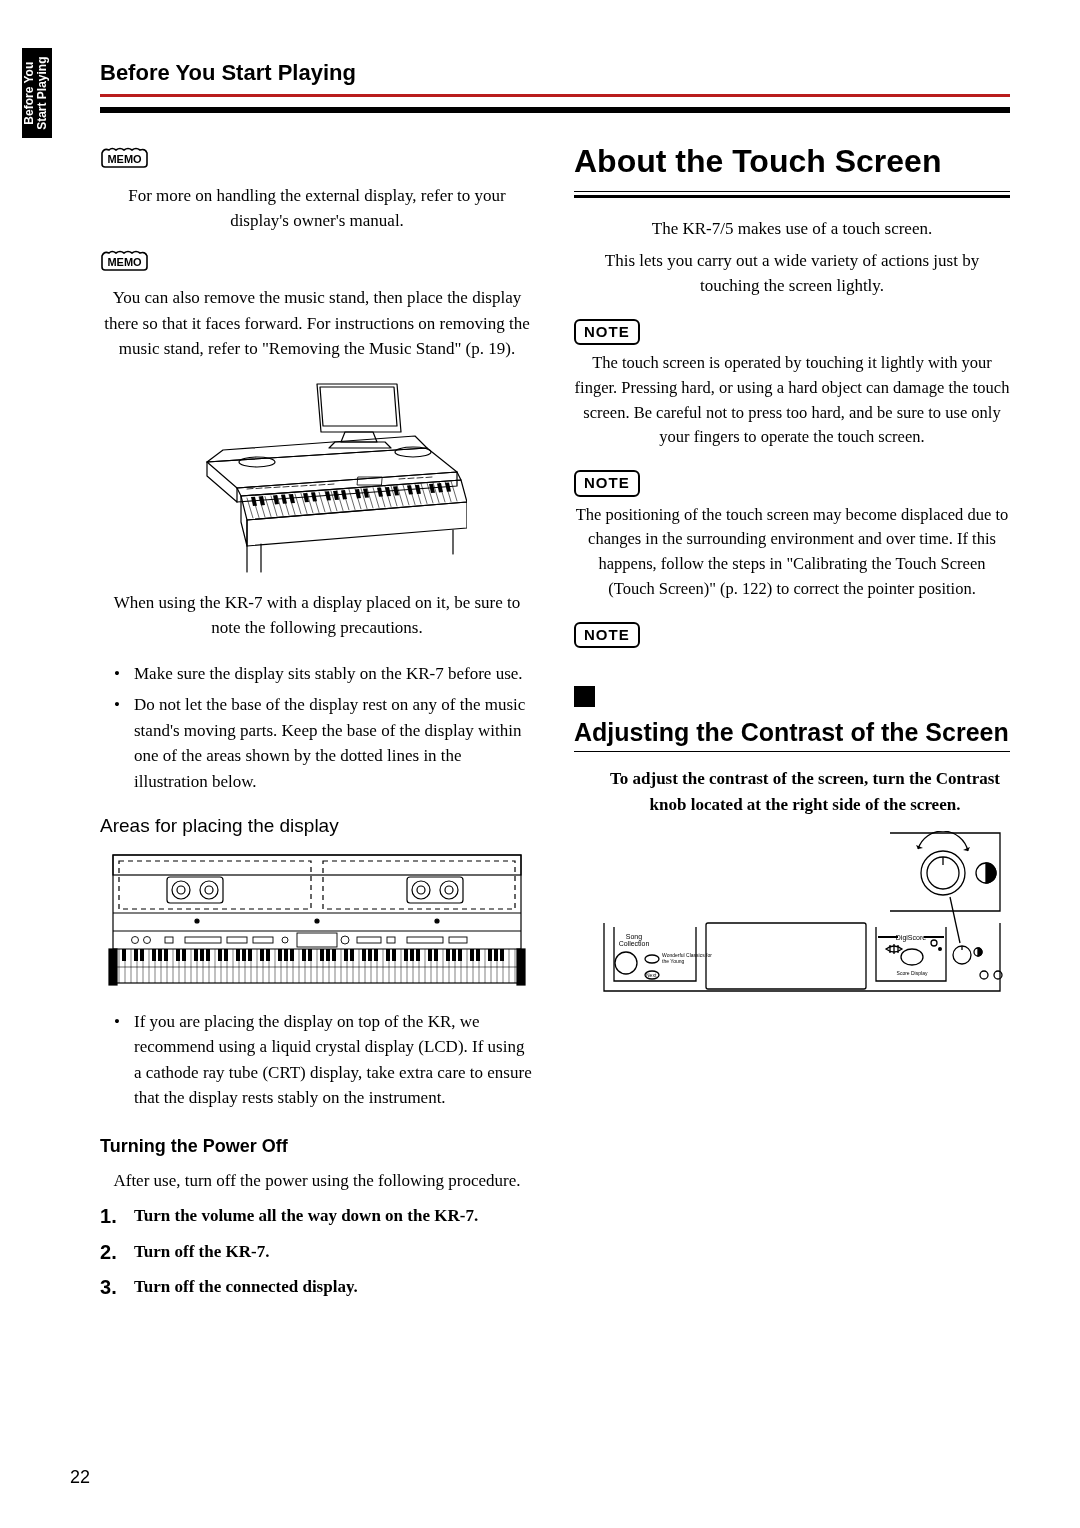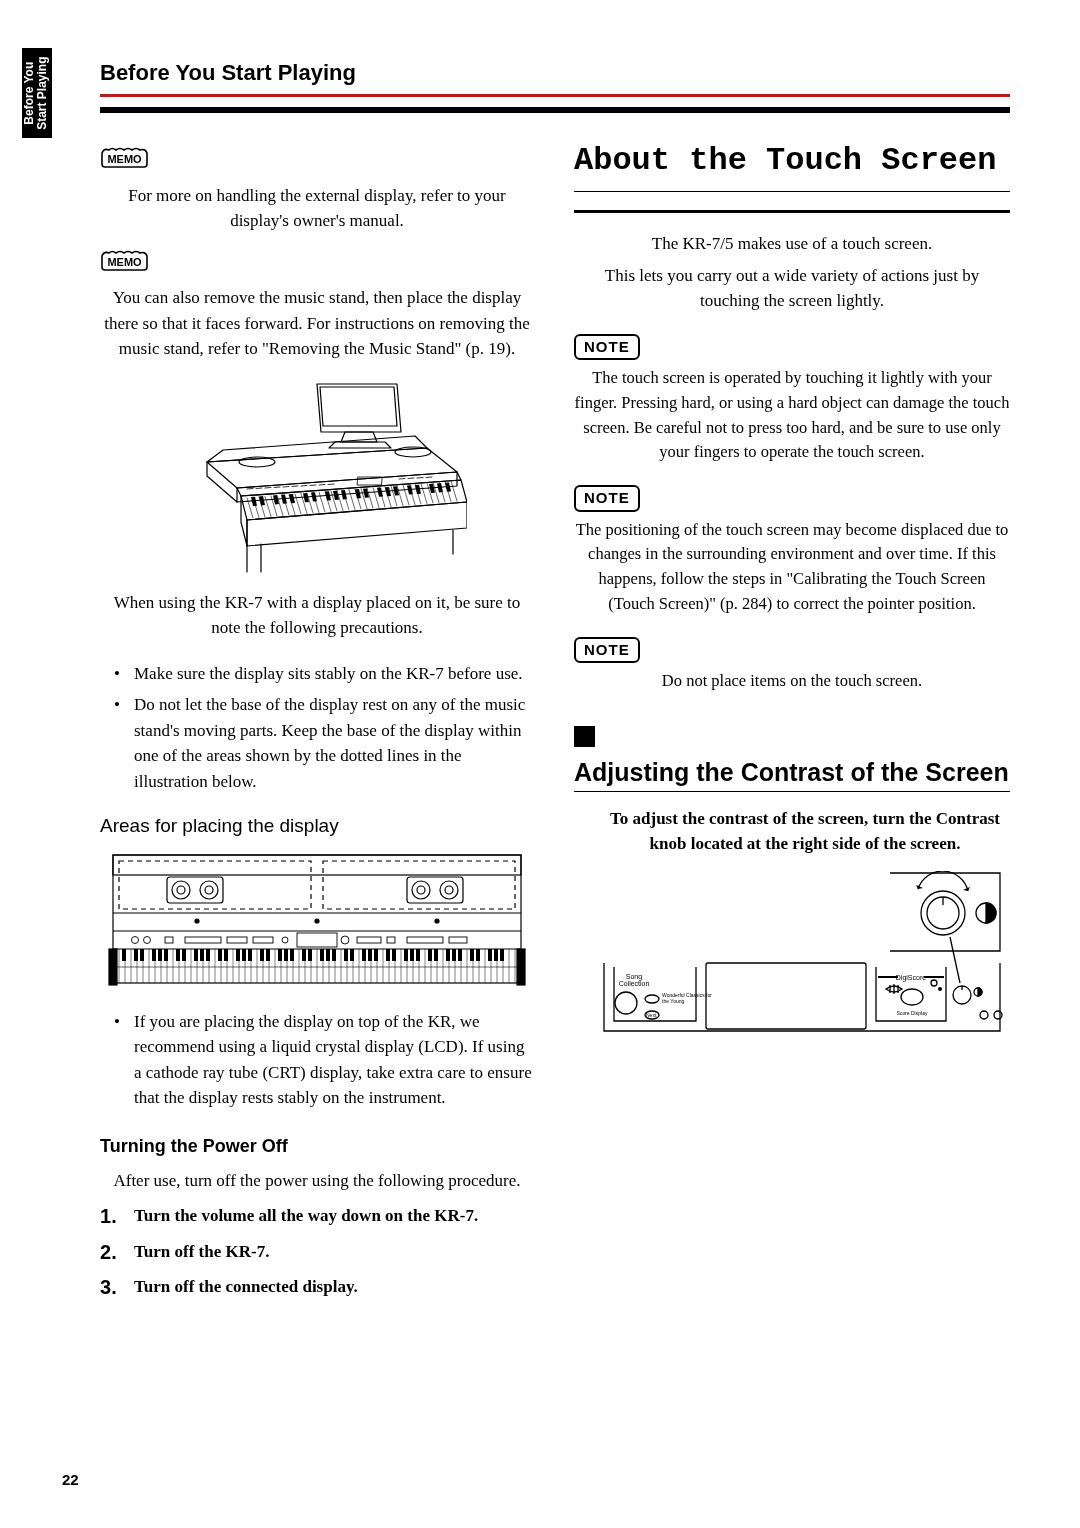--- a/index.html
+++ b/index.html
@@ -8,38 +8,38 @@
   .side-tab { position: absolute; left: 22px; top: 48px; width: 30px; height: 90px; background: #000; display: flex; align-items: center; justify-content: center; }
   .side-tab-text { color: #fff; font-family: Helvetica, Arial, sans-serif; font-size: 12px; font-weight: bold; transform: rotate(-90deg); white-space: nowrap; text-align: center; line-height: 1.1; }
   .running-head { font-family: Helvetica, Arial, sans-serif; font-size: 22px; font-weight: bold; padding-bottom: 8px; border-bottom: 3px solid #b91c1c; margin-bottom: 10px; }
   .thick-rule { height: 6px; background: #000; margin-bottom: 24px; }
   .columns { display: flex; gap: 40px; }
   .col { flex: 1; font-size: 17px; line-height: 1.5; }
   .memo-icon { display: inline-block; margin: 10px 0 6px 0; }
   .memo-icon svg { display: block; }
   .note-box { display: inline-block; border: 2px solid #000000; border-radius: 6px; padding: 0 8px; font-family: Helvetica, Arial, sans-serif; font-size: 15px; font-weight: bold; letter-spacing: 1px; margin: 14px 0 6px 0; }
   p { margin-bottom: 6px; text-align: center; }
-  .h1 { font-family: Liberation Mono, monospace; font-size: 32px; font-weight: bold; padding-bottom: 6px; border-bottom: 1px solid #000; margin-bottom: 18px; }
+  .h1 { font-family: Liberation Sans, sans-serif; font-size: 32px; font-weight: bold; padding-bottom: 6px; border-bottom: 1px solid #000; margin-bottom: 3px; }
   .h1-thick { height: 3px; background: #000; margin-bottom: 18px; }
   .h2-row { display: flex; align-items: flex-start; gap: 10px; margin: 28px 0 2px 0; flex-direction: column; }
   .h2-square { width: 21px; height: 21px; background: #000; margin-top: 4px; flex-shrink: 0; }
   .h2 { font-family: Helvetica, Arial, sans-serif; font-size: 25px; font-weight: bold; line-height: 1.2; }
   .h2-rule { height: 1px; background: #000; margin: 4px 0 14px 0; }
   .h3 { font-family: Helvetica, Arial, sans-serif; font-size: 18px; font-weight: bold; margin: 22px 0 8px 0; }
   ul.bullets { list-style: none; padding-left: 20px; margin-top: 20px; }
   ul.bullets li { position: relative; padding-left: 14px; margin-bottom: 6px; }
   ul.bullets li::before { content: "•"; position: absolute; left: -6px; top: 0; font-size: 17px; }
   ol.steps { list-style: none; counter-reset: step; margin-top: 10px; }
   ol.steps li { counter-increment: step; position: relative; padding-left: 34px; margin-bottom: 10px; font-weight: bold; }
   ol.steps li::before { content: counter(step) "."; position: absolute; left: 0; top: -2px; font-family: Helvetica, Arial, sans-serif; font-size: 20px; font-weight: bold; }
   .fig { margin: 14px auto; display: block; }
   .fig-caption { text-align: left; font-family: Helvetica, Arial, sans-serif; font-size: 19px; margin-top: 18px; margin-bottom: 8px; }
   .bold-para { font-weight: bold; margin: 0 0 10px 26px; }
   .note-text { font-size: 16.5px; }
-  .page-num { position: absolute; left: 62px; bottom: 40px; font-family: Helvetica, Arial, sans-serif; font-size: 15px; font-weight: bold; }
+  .page-num { position: absolute; left: 70px; bottom: 40px; font-family: Helvetica, Arial, sans-serif; font-size: 18px; font-weight: normal; }
   .indent { margin-left: 26px; }
 </style>
 </head>
 <body>
 
 <div class="page">
 
   <div class="side-tab">
     <div class="side-tab-text">
       <span>Before You</span><br>
@@ -264,24 +264,23 @@
       <div class="h1">About the Touch Screen</div>
       <div class="h1-thick"></div>
 
       <p>The KR-7/5 makes use of a touch screen.</p>
       <p>This lets you carry out a wide variety of actions just by touching the screen lightly.</p>
 
       <div class="note-box">NOTE</div>
       <p class="note-text">The touch screen is operated by touching it lightly with your finger. Pressing hard, or using a hard object can damage the touch screen. Be careful not to press too hard, and be sure to use only your fingers to operate the touch screen.</p>
 
       <div class="note-box">NOTE</div>
-      <p class="note-text">The positioning of the touch screen may become displaced due to changes in the surrounding environment and over time. If this happens, follow the steps in "Calibrating the Touch Screen (Touch Screen)" (p. 284) to correct the pointer position.</p>
+      <p class="note-text">The positioning of the touch screen may become displaced due to changes in the surrounding environment and over time. If this happens, follow the steps in "Calibrating the Touch Screen (Touch Screen)" (p. 122) to correct the pointer position.</p>
 
       <div class="note-box">NOTE</div>
-      <p class="note-text">Do not place items on the touch screen.</p>
 
       <div class="h2-row">
         <div class="h2-square"></div>
         <div class="h2">Adjusting the Contrast of the Screen</div>
       </div>
       <div class="h2-rule"></div>
 
       <p class="bold-para">To adjust the contrast of the screen, turn the Contrast knob located at the right side of the screen.</p>
 
       

